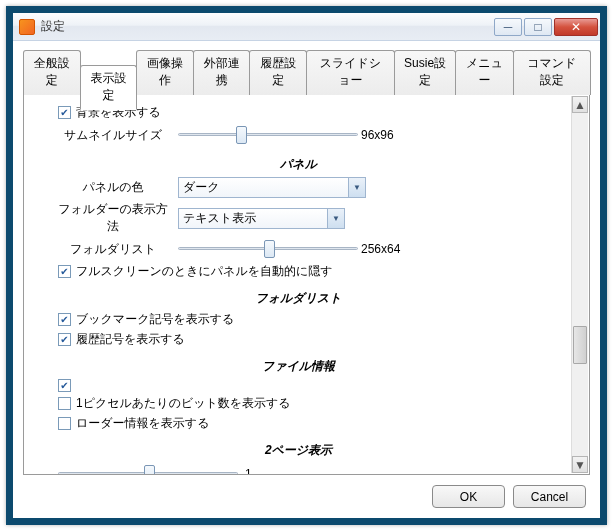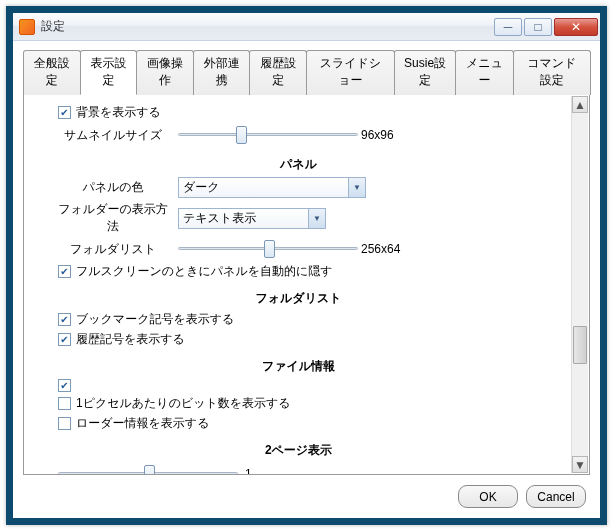--- a/index.html
+++ b/index.html
@@ -7,42 +7,42 @@
 .window { width: 601px; height: 519px; border: 7px solid #0c4a6e; background: #fff; box-shadow: 0 0 4px rgba(0,0,0,0.3); display: flex; flex-direction: column; }
 .titlebar { height: 28px; background: linear-gradient(#fdfdfe,#eef2f7 45%,#e3e8f0 50%,#e8edf4); display: flex; align-items: center; padding: 0 2px 0 6px; border-bottom: 1px solid #c6d3e4; }
 .titlebar .app-icon { width: 16px; height: 16px; background: linear-gradient(135deg,#f7931e,#f26522); border: 1px solid #d35400; border-radius: 2px; margin-right: 6px; }
 .titlebar .title { flex: 1; color: #333; }
 .winbtns { display: flex; gap: 2px; }
 .winbtn { width: 28px; height: 18px; border: 1px solid #8fa8c8; border-radius: 2px; background: linear-gradient(#f6f9fc,#dfe8f3); display: flex; align-items: center; justify-content: center; color: #405a7a; font-size: 10px; cursor: default; }
 .winbtn.close { background: linear-gradient(#e89a94,#d4523e 50%,#c13a2a); border-color: #a03028; color: #fff; width: 44px; }
 .client { flex: 1; padding: 8px 10px 10px 10px; display: flex; flex-direction: column; position: relative; text-align: center; }
 .tabs { display: flex; position: relative; z-index: 2; }
 .tab { padding: 4px 8px 5px 8px; border: 1px solid #9a9a9a; border-bottom: none; background: linear-gradient(#f7f7f7,#ececec); margin-right: -1px; border-radius: 3px 3px 0 0; cursor: default; position: relative; top: 1px; }
-.tab.active { background: #fff; border-bottom: 1px solid #fff; top: 1px; z-index: 3; }
+.tab.active { background: #fff; border-bottom: 1px solid #fff; top: 16px; z-index: 3; }
 .tabpane { flex: 1; border: 1px solid #9a9a9a; background: #fff; position: relative; overflow: hidden; }
 .scrollbar { position: absolute; right: 1px; top: 1px; bottom: 1px; width: 17px; background: #f0f0f0; border-left: 1px solid #ddd; }
 .scrollbar .sb-btn { height: 17px; background: linear-gradient(#f3f3f3,#e0e0e0); border: 1px solid #b5b5b5; display: flex; align-items: center; justify-content: center; font-size: 8px; color: #555; }
 .scrollbar .sb-track { position: absolute; top: 17px; bottom: 17px; left: 0; right: 0; }
 .scrollbar .sb-thumb { position: absolute; left: 1px; right: 1px; top: 62%; height: 38px; background: linear-gradient(to right,#e6e6e6,#d0d0d0); border: 1px solid #a8a8a8; border-radius: 1px; }
 .scrollbar .sb-bot { position: absolute; bottom: 0; left: 0; right: 0; }
 .content { position: absolute; left: 0; top: 0; right: 18px; bottom: 0; padding: 6px 16px 8px 18px; overflow: hidden; }
 .row { display: flex; align-items: center; margin: 3px 0; }
 .row.ind { padding-left: 16px; }
-.section { font-weight: bold; margin: 10px 0 4px 0; }
+.section { font-weight: bold; margin: 10px 0 4px 0; font-style: italic; }
 .chk { width: 13px; height: 13px; border: 1px solid #7a9ab8; background: #fff; margin-right: 5px; display: inline-flex; align-items: center; justify-content: center; font-size: 10px; color: #265a9a; flex-shrink: 0; }
 .lbl { margin-right: 10px; }
 .lbl.fw { width: 110px; }
 .select { height: 21px; border: 1px solid #9fb5cf; background: linear-gradient(#fff,#f1f5fa); display: flex; align-items: center; padding: 0 4px; position: relative; }
 .select .arrow { position: absolute; right: 0; top: 0; bottom: 0; width: 17px; border-left: 1px solid #9fb5cf; background: linear-gradient(#eaf1f9,#cedff0); display: flex; align-items: center; justify-content: center; font-size: 8px; color: #3a5a80; }
 .slider { position: relative; height: 22px; flex-shrink: 0; }
 .slider .track { position: absolute; left: 0; right: 0; top: 9px; height: 3px; background: #dfe6ee; border: 1px solid #a8b5c5; border-radius: 2px; }
 .slider .thumb { position: absolute; top: 2px; width: 11px; height: 18px; background: linear-gradient(#f5f9fd,#dce8f4); border: 1px solid #7a96b5; border-radius: 2px; }
 .valtext { margin-left: 3px; }
 .btnrow { display: flex; justify-content: flex-end; gap: 8px; padding: 10px 4px 0 0; }
-.btn { width: 60px; height: 23px; border: 1px solid #8a8a8a; background: linear-gradient(#f8f8f8,#e7e7e7); border-radius: 9px; display: flex; align-items: center; justify-content: center; cursor: default; }
+.btn { width: 73px; height: 23px; border: 1px solid #8a8a8a; background: linear-gradient(#f8f8f8,#e7e7e7); border-radius: 4px; display: flex; align-items: center; justify-content: center; cursor: default; }
 </style>
 </head>
 <body>
 
 <div class="window">
   <div class="titlebar">
     <div class="app-icon"></div>
     <div class="title">設定</div>
     <div class="winbtns">
       <div class="winbtn">
@@ -89,21 +89,21 @@
         <div class="section">パネル</div>
         <div class="row ind">
           <span class="lbl fw">パネルの色</span>
           <div class="select" style="width:188px">
             <span>ダーク</span>
             <span class="arrow">▼</span>
           </div>
         </div>
         <div class="row ind">
           <span class="lbl fw">フォルダーの表示方法</span>
-          <div class="select" style="width:148px">
+          <div class="select" style="width:167px">
             <span>テキスト表示</span>
             <span class="arrow">▼</span>
           </div>
         </div>
         <div class="row ind">
           <span class="lbl fw">フォルダリスト</span>
           <div class="slider" style="width:180px">
             <div class="track"></div>
             <div class="thumb" style="left:48%"></div>
           </div>

